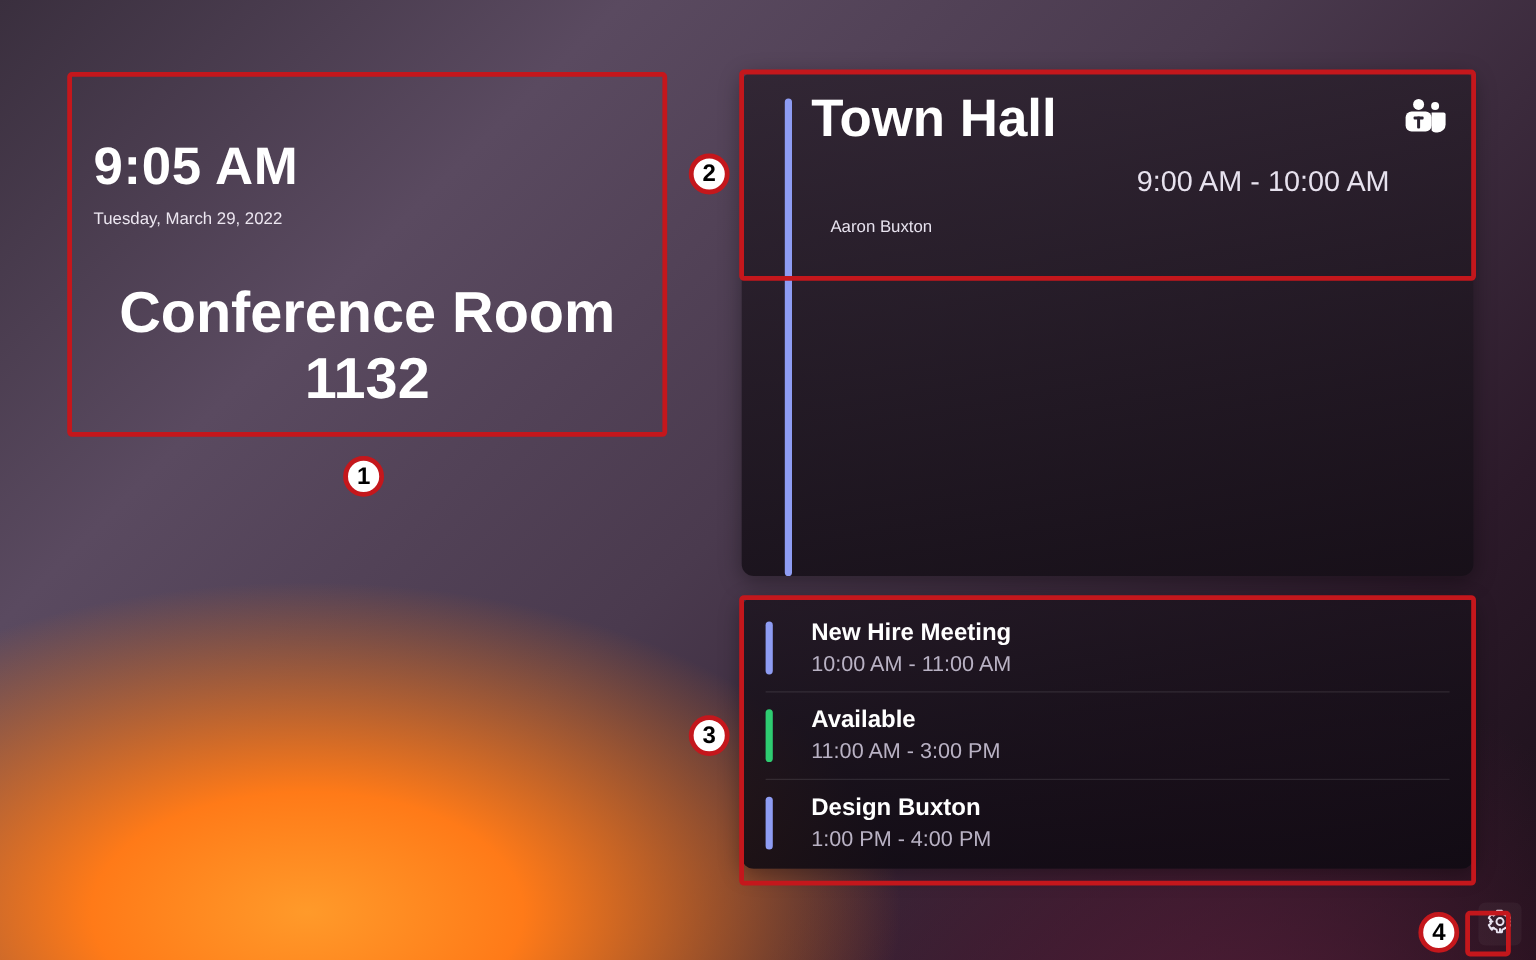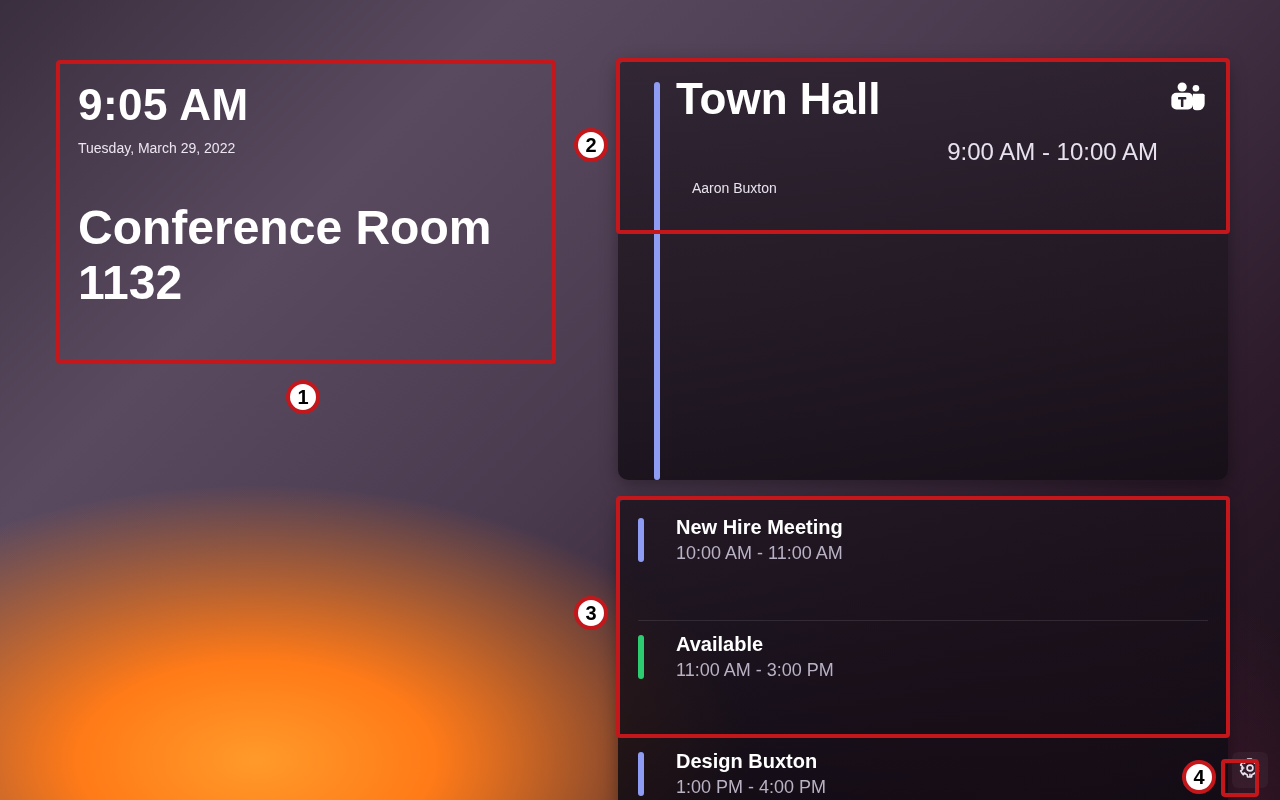--- a/index.html
+++ b/index.html
@@ -13,23 +13,23 @@
     color: #fff;
   }
 
   
   .info-card {
     position: absolute;
     left: 56px; top: 60px;
     width: 500px; height: 300px;
     padding: 20px 22px;
   }
-  .info-card .time { font-size: 44px; font-weight: 600; letter-spacing: 0.5px; }
+  .info-card .time { font-size: 44px; font-weight: 600; letter-spacing: 0.5px; margin-top: 34px; }
   .info-card .date { font-size: 14px; font-weight: 400; margin-top: 10px; color: #ece6f0; }
-  .info-card .room { font-size: 48px; font-weight: 700; line-height: 1.15; margin-top: 44px; }
+  .info-card .room { font-size: 48px; font-weight: 700; line-height: 1.15; margin-top: 44px; text-align: center; }
 
   
   .cal-col {
     position: absolute;
     left: 618px; top: 60px;
     width: 610px;
   }
 
   
   .current-card {
@@ -57,21 +57,21 @@
     width: 610px;
     border-radius: 10px;
     background: linear-gradient(180deg, rgba(26,18,28,0.78), rgba(14,10,18,0.88));
     box-shadow: 0 4px 18px rgba(0,0,0,0.35);
     padding: 6px 0 2px 0;
   }
   .up-item {
     position: relative;
     padding: 12px 20px 12px 58px;
   }
-  .up-item + .up-item { border-top: 1px solid rgba(255,255,255,0.10); margin-left: 20px; margin-right: 20px; padding-left: 38px; margin-top: 44px; }
+  .up-item + .up-item { border-top: 1px solid rgba(255,255,255,0.10); margin-left: 20px; margin-right: 20px; padding-left: 38px; }
   .up-item + .up-item .chip { left: 0px; }
   .up-item .chip {
     position: absolute; left: 20px; top: 14px; width: 6px; height: 44px; border-radius: 3px;
   }
   .chip-busy { background: #8e9cf3; }
   .chip-free { background: #2ecc71; }
   .up-item .t1 { font-size: 20px; font-weight: 600; }
   .up-item .t2 { font-size: 18px; font-weight: 400; color: #b9b2c4; margin-top: 4px; }
 
   

